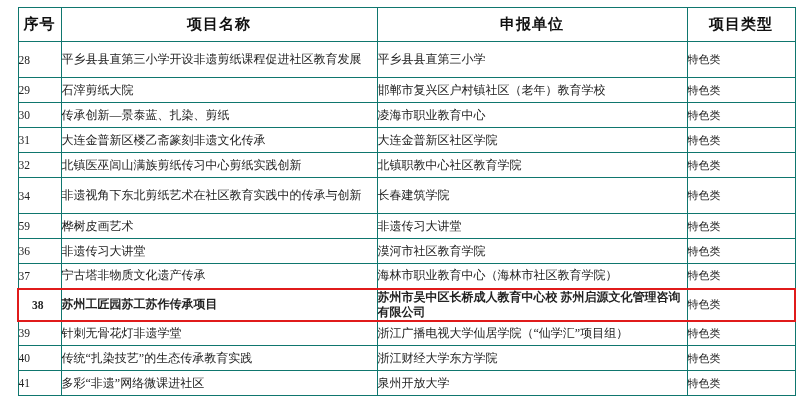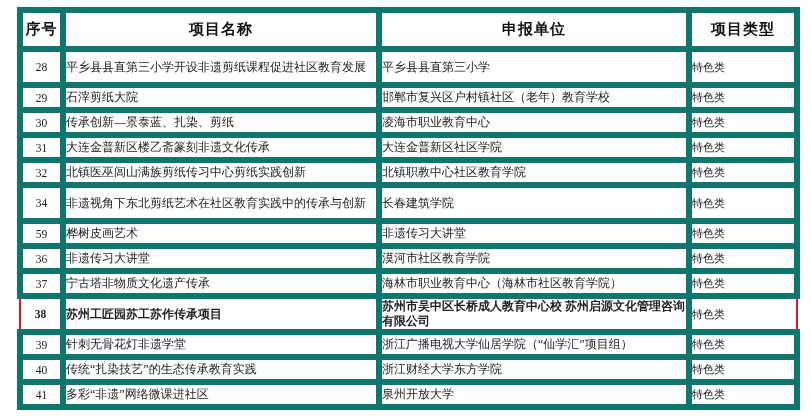--- a/index.html
+++ b/index.html
@@ -32,34 +32,33 @@
     table-layout: fixed;
     background: #fff;
   }
   table.doc-table col.c-no    { width: 43px; }
   table.doc-table col.c-name  { width: 316px; }
   table.doc-table col.c-unit  { width: 310px; }
   table.doc-table col.c-type  { width: 108px; }
 
   table.doc-table th,
   table.doc-table td {
-    border: 6px solid #0f766e;
+    border: 1px solid #0f766e;
     padding: 0;
     vertical-align: middle;
   }
   thead th {
     height: 33px;
     font-size: 15px;
     font-weight: bold;
     text-align: center;
     letter-spacing: 1px;
     color: #111;
   }
   td.no-cell {
-    text-align: center;
     font-size: 11.5px;
     color: #222;
   }
   td.name-cell,
   td.unit-cell {
     font-size: 12px;
     line-height: 15px;
     color: #222;
     padding: 3px 6px;
   }
@@ -71,20 +70,21 @@
   tbody tr { height: 25px; }
   tbody tr.tall { height: 36px; }
 
   
   tbody tr.highlight td {
     border-top: 2px solid #e01b1b;
     border-bottom: 2px solid #e01b1b;
   }
   tbody tr.highlight td:first-child {
     border-left: 2px solid #e01b1b;
+    padding-left: 13px;
   }
   tbody tr.highlight td:last-child {
     border-right: 2px solid #e01b1b;
   }
   tbody tr.highlight td.name-cell,
   tbody tr.highlight td.unit-cell {
     font-weight: bold;
   }
   tbody tr.highlight td.no-cell {
     font-weight: bold;

